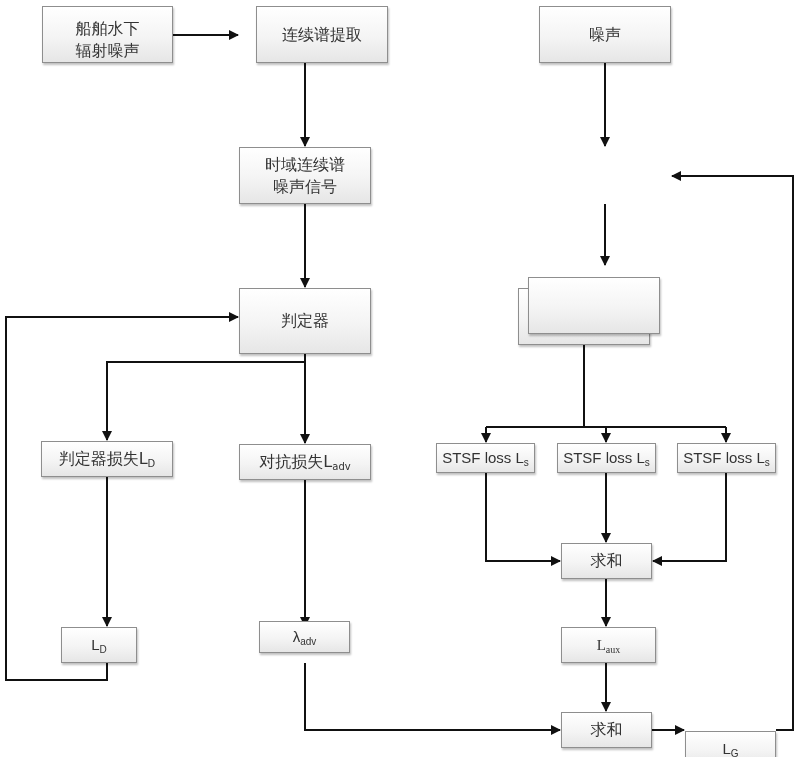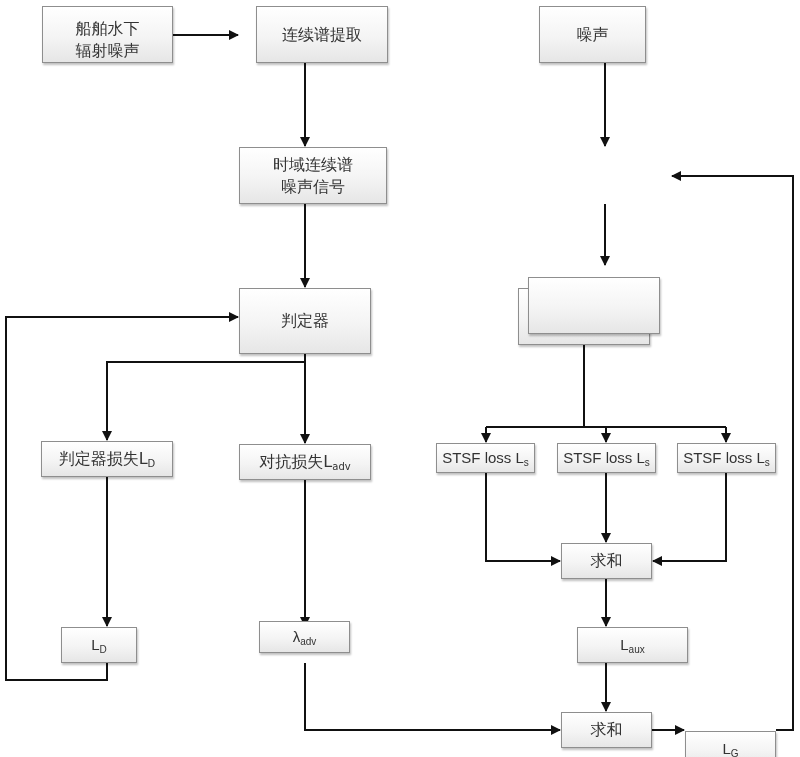--- a/index.html
+++ b/index.html
@@ -60,60 +60,60 @@
     <polyline points="776,730 793,730 793,176 672,176" marker-end="url(#ah)"></polyline>
   </svg>
 
   <div class="box" style="left:42px;top:6px;width:131px;height:57px;align-items:flex-end;">
     <span class="lbl">船舶水下
 辐射噪声</span>
   </div>
   <div class="box" style="left:239px;top:6px;width:132px;height:57px;margin-left:17px;">
     <span class="lbl">连续谱提取</span>
   </div>
-  <div class="box" style="left:239px;top:147px;width:148px;height:57px;">
+  <div class="box" style="left:239px;top:147px;width:132px;height:57px;">
     <span class="lbl">时域连续谱
 噪声信号</span>
   </div>
   <div class="box" style="left:239px;top:288px;width:132px;height:66px;">
     <span class="lbl">判定器</span>
   </div>
   <div class="box" style="left:41px;top:441px;width:132px;height:36px;">
     <span><span>判定器损失L</span><sub class="s">D</sub></span>
   </div>
   <div class="box" style="left:239px;top:444px;width:132px;height:36px;">
     <span><span>对抗损失L</span><sub class="s">adv</sub></span>
   </div>
   <div class="box latin" style="left:61px;top:627px;width:76px;height:36px;">
     <span><span>L</span><sub class="s">D</sub></span>
   </div>
   <div class="box latin" style="left:259px;top:621px;width:91px;height:32px;">
     <span><span>λ</span><sub class="s">adv</sub></span>
   </div>
 
-  <div class="box" style="left:539px;top:6px;width:107px;height:57px;text-align:right;">
+  <div class="box" style="left:539px;top:6px;width:132px;height:57px;text-align:right;">
     <span class="lbl">噪声</span>
   </div>
   <div class="box" style="left:518px;top:288px;width:132px;height:57px;"></div>
   <div class="box" style="left:528px;top:277px;width:132px;height:57px;"></div>
 
   <div class="box latin" style="left:436px;top:443px;width:99px;height:30px;">
     <span><span>STSF loss L</span><sub class="s">s</sub></span>
   </div>
   <div class="box latin" style="left:557px;top:443px;width:99px;height:30px;">
     <span><span>STSF loss L</span><sub class="s">s</sub></span>
   </div>
   <div class="box latin" style="left:677px;top:443px;width:99px;height:30px;">
     <span><span>STSF loss L</span><sub class="s">s</sub></span>
   </div>
 
   <div class="box" style="left:561px;top:543px;width:91px;height:36px;">
     <span class="lbl">求和</span>
   </div>
-  <div class="box latin" style="left:577px;top:627px;width:111px;height:36px;">
+  <div class="box latin" style="left:561px;top:627px;width:95px;height:36px;font-family:Liberation Serif, serif;">
     <span><span>L</span><sub class="s">aux</sub></span>
   </div>
   <div class="box" style="left:561px;top:712px;width:91px;height:36px;">
     <span class="lbl">求和</span>
   </div>
   <div class="box latin" style="left:685px;top:712px;width:91px;height:36px;margin-top:19px;">
     <span><span>L</span><sub class="s">G</sub></span>
   </div>
 </div>
 

